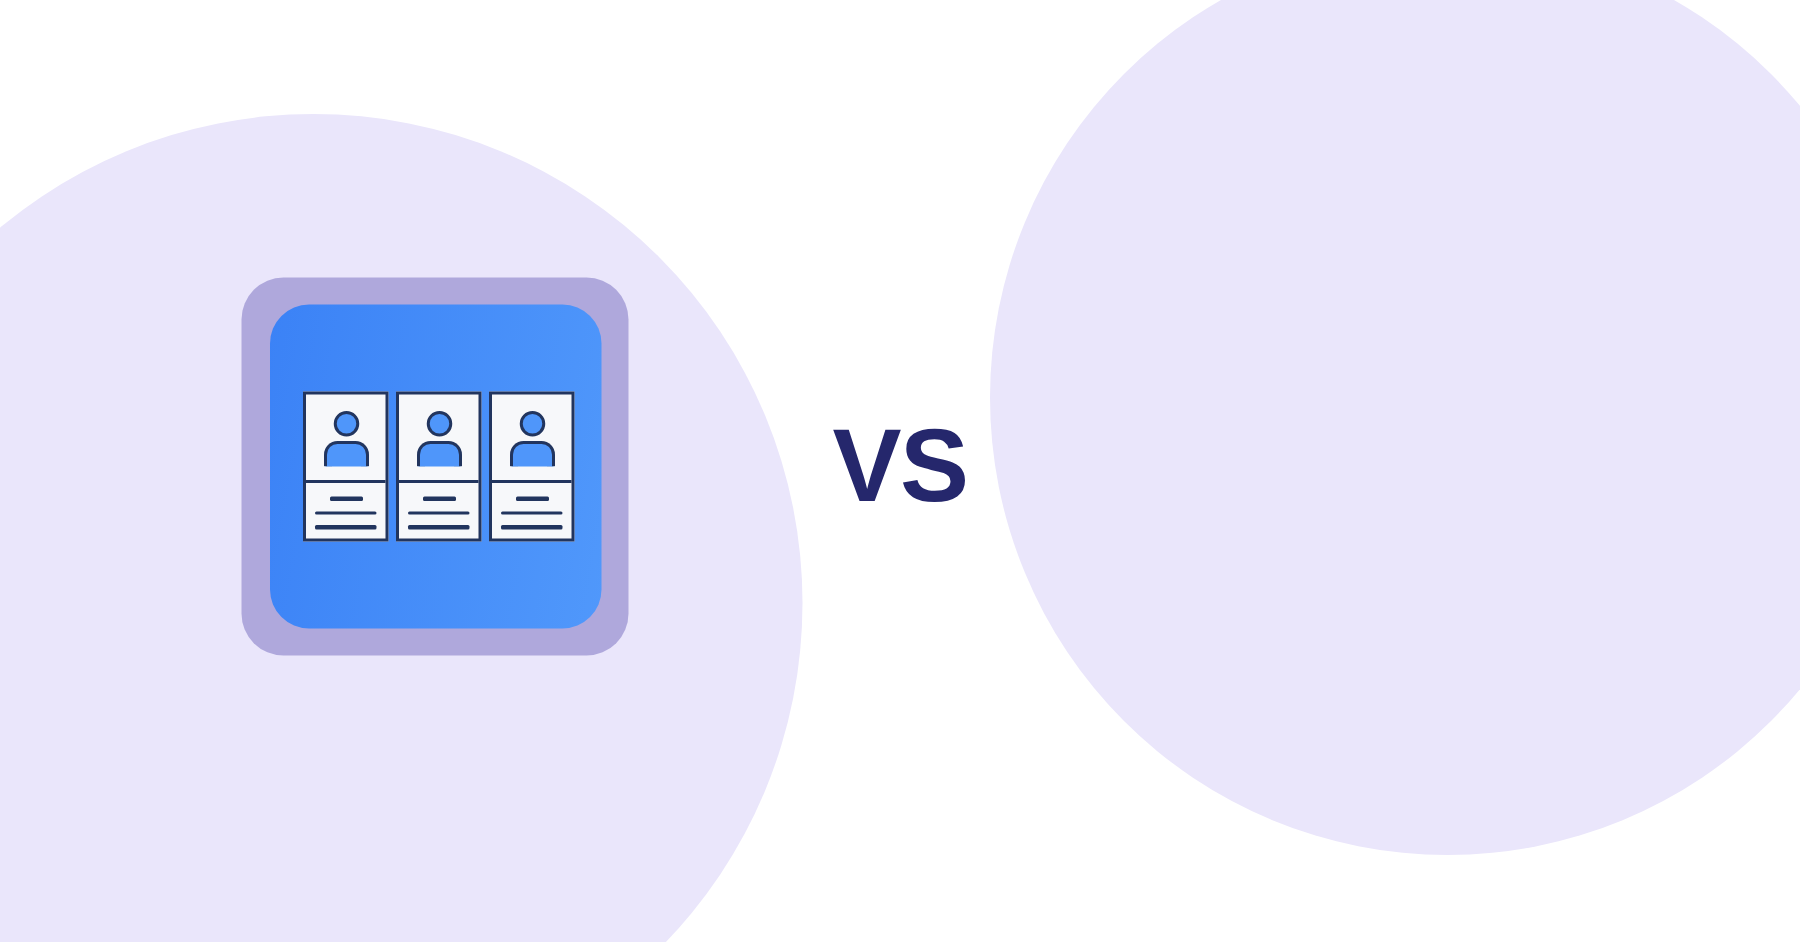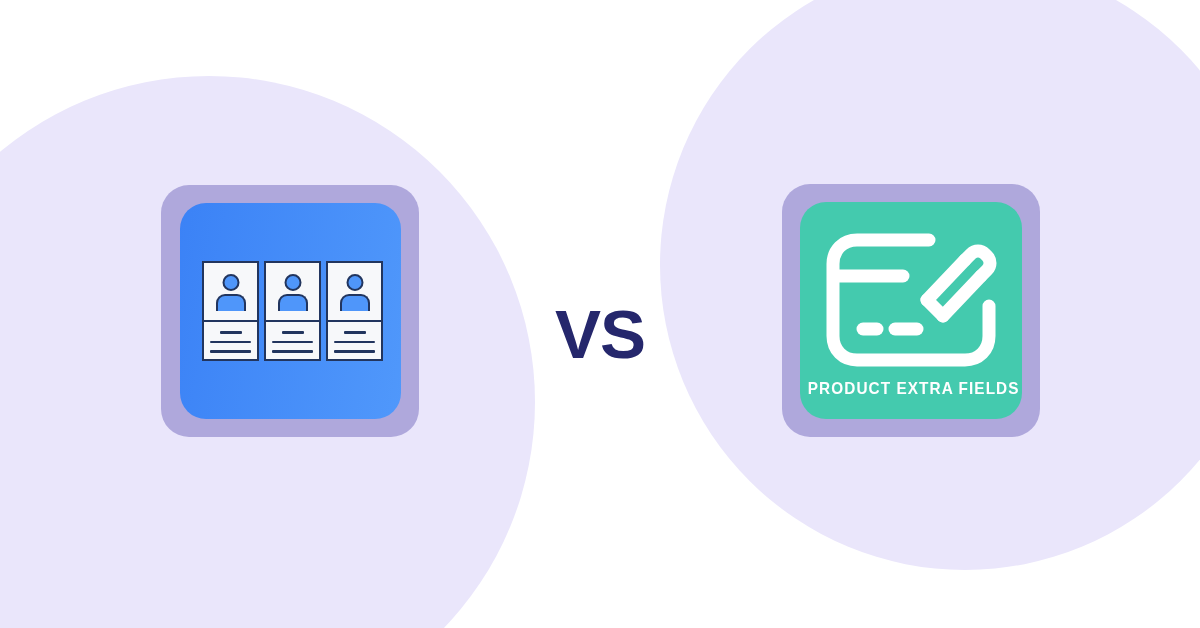--- a/index.html
+++ b/index.html
@@ -157,21 +157,20 @@
     left: 0;
     right: 0;
     top: 276px;
     text-align: center;
     color: #25276C;
     font-family: "Liberation Sans", sans-serif;
     font-weight: bold;
     font-size: 69px;
     letter-spacing: -1px;
     line-height: 1;
-    margin-top: 24px;
   }
 </style>
 </head>
 <body>
 
 <div id="canvas">
 
   <div id="blob-left" class="blob"></div>
   <div id="blob-right" class="blob"></div>
 
@@ -215,38 +214,14 @@
             <div class="ln full"></div>
           </div>
         </div>
 
       </div>
     </div>
   </div>
 
   <div id="vs-label">VS</div>
 
-  <div id="tile-right-frame" class="tile-frame">
-    <div id="tile-right-inner" class="tile-inner">
-
-      <svg id="pef-glyph" viewBox="0 0 172 136">
-        <g fill="none" stroke="#FFFFFF" stroke-width="13" stroke-linecap="round" stroke-linejoin="round">
-
-          <path d="M104 8 H32 C18 8 8 18 8 32 V104 C8 118 18 128 32 128 H140 C154 128 164 118 164 104 V74"></path>
-
-          <path d="M10 44 H78"></path>
-
-          <path d="M38 97 H52"></path>
-          <path d="M70 97 H92"></path>
-
-          <path d="M102 68 L140 28"></path>
-          <path d="M118 84 L156 44"></path>
-          <path d="M102 68 L118 84"></path>
-
-          <path d="M140 28 L146 22 C150 18 156 18 160 22 L162 24 C166 28 166 34 162 38 L156 44"></path>
-        </g>
-      </svg>
-
-      <div id="pef-label">PRODUCT EXTRA FIELDS</div>
-    </div>
-  </div>
 
 </div>
 
 </body></html>

